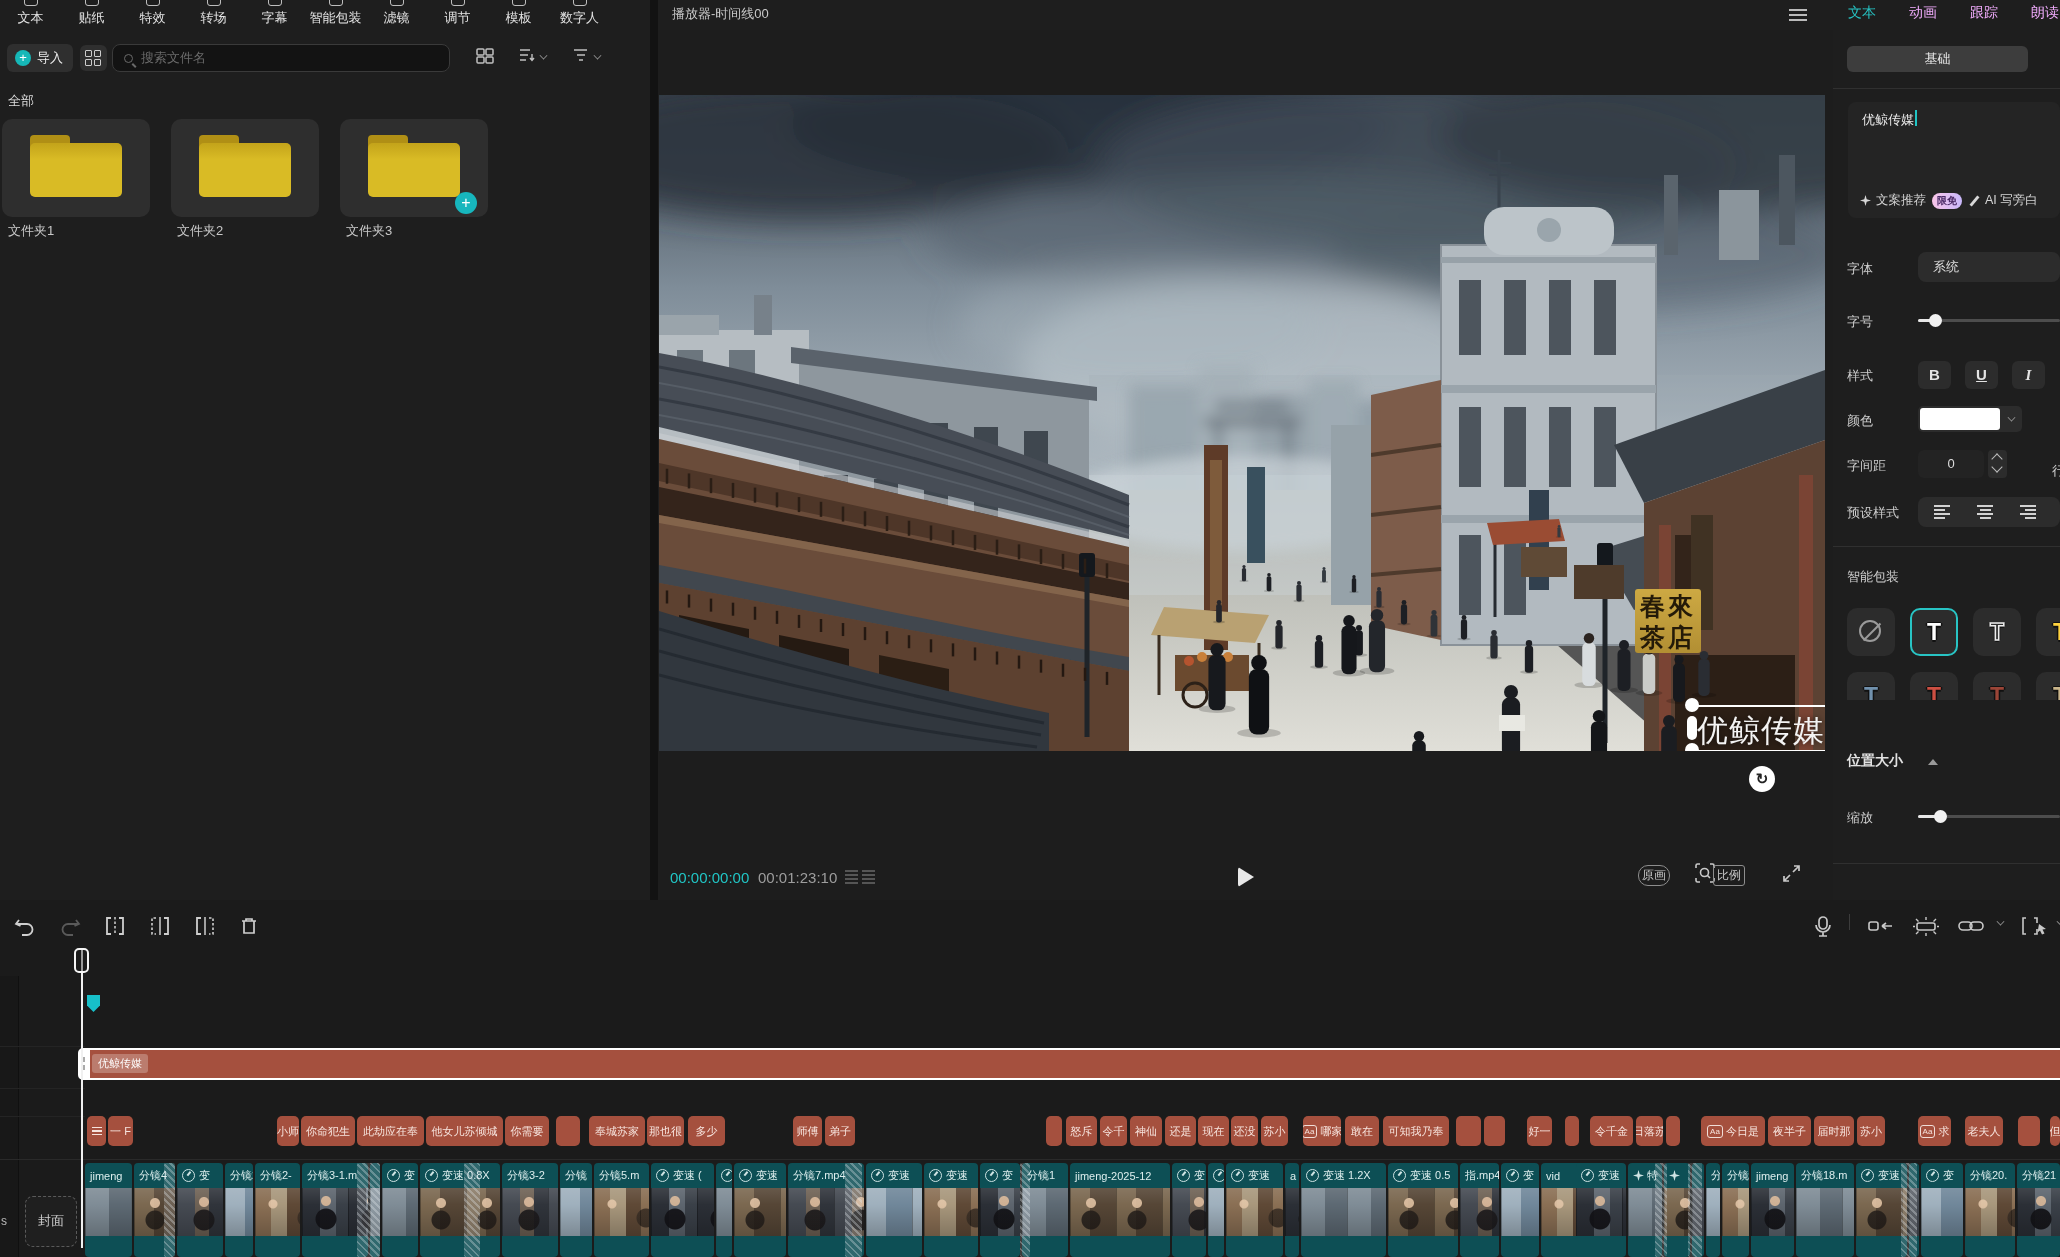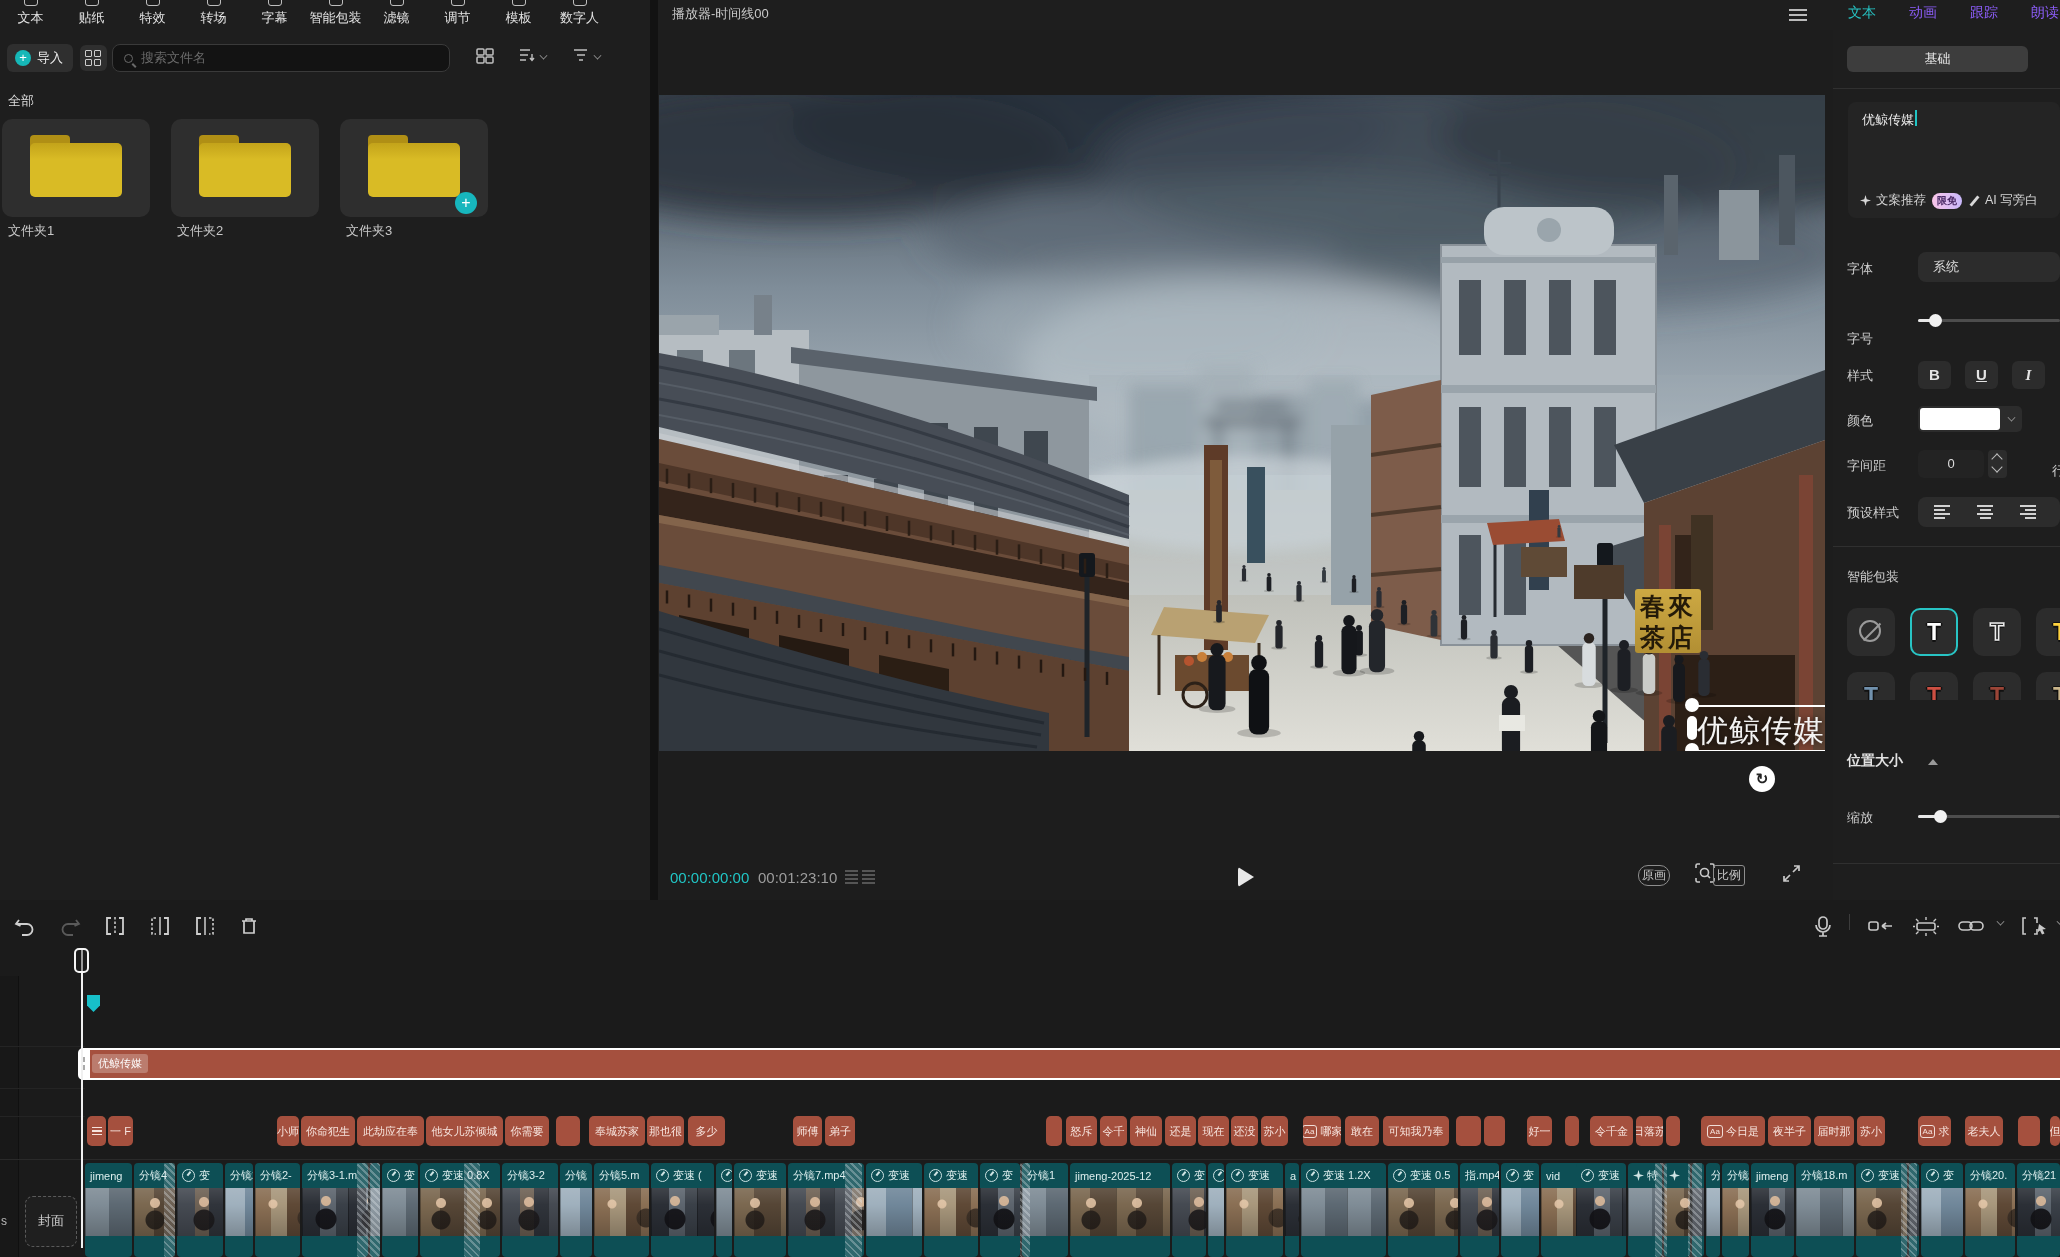--- a/index.html
+++ b/index.html
@@ -8,21 +8,21 @@
 
 
 #menubar { left:0; top:0; width:650px; height:30px; background:#1e1e1e; display:flex; overflow:hidden; }
 .mitem { width:61px; display:flex; flex-direction:column; align-items:center; color:#e3e3e3; font-size:13px; padding-top:9px; position:relative; }
 .micon { position:absolute; top:-7px; width:14px; height:13px; border:1.5px solid #cfcfcf; border-radius:3px; opacity:.9; }
 #preview-header { left:658px; top:0; width:1175px; height:30px; background:#1e1e1e; }
 #preview-title { position:absolute; left:14px; top:5px; color:#c9c9c9; font-size:13px; }
 #hamburger { position:absolute; right:26px; top:9px; width:18px; height:12px; border-top:2px solid #bbb; border-bottom:2px solid #bbb; }
 #hamburger:before { content:""; position:absolute; left:0; top:3px; width:18px; height:2px; background:#bbb; }
 #right-tabs { left:1833px; top:0; width:227px; height:30px; background:#1e1e1e; display:flex; gap:33px; padding-left:15px; align-items:flex-start; padding-top:4px; }
-.rtab { font-size:14px; color:#8b5cf6; }
+.rtab { font-size:14px; color:#f0abfc; }
 .rtab.active { color:#26c3c3; }
 
 
 #left-panel { left:0; top:30px; width:650px; height:870px; background:#1e1e1e; }
 #import-btn { position:absolute; left:7px; top:14px; width:66px; height:28px; background:#2f2f2f; border-radius:6px; display:flex; align-items:center; color:#ececec; font-size:13px; }
 #import-plus { width:16px; height:16px; border-radius:50%; background:#16b8b8; color:#fff; font-size:13px; line-height:15px; text-align:center; margin:0 6px 0 8px; }
 #grid-btn { position:absolute; left:80px; top:15px; width:27px; height:26px; background:#2f2f2f; border-radius:6px; }
 #grid-btn .g { position:absolute; width:7px; height:7px; border:1.5px solid #ccc; border-radius:1px; }
 #search-box { position:absolute; left:112px; top:14px; width:338px; height:28px; background:#131313; border:1px solid #3a3a3a; border-radius:8px; display:flex; align-items:center; color:#6a6a6a; font-size:13px; }
 #search-icon { width:9px; height:9px; border:1.5px solid #6a6a6a; border-radius:50%; margin:0 8px 0 11px; position:relative; }
@@ -569,21 +569,21 @@
     <div id="suggest-row">
       <span class="star4"></span>
       <span id="suggest-label">文案推荐</span>
       <span id="badge">限免</span>
       <span id="pen-icon"></span>
       <span id="ai-label">AI 写旁白</span>
     </div>
   </div>
   <div class="rlabel" style="top:230px">字体</div>
   <div id="font-select">系统</div>
-  <div class="rlabel" style="top:300px">字号</div>
+  <div class="rlabel" style="top:283px">字号</div>
   <div class="slider-track" style="left:85px; top:289px; width:142px;">
     <div class="slider-fill" style="left:0; width:17px;"></div>
     <div class="slider-knob" style="left:11px;"></div>
   </div>
   <div class="rlabel" style="top:337px">样式</div>
   <div class="stylebtn" style="left:85px">B</div>
   <div class="stylebtn" style="left:132px; text-decoration:underline;">U</div>
   <div class="stylebtn" style="left:179px; font-style:italic; font-family:'Liberation Serif',serif;">I</div>
   <div class="rlabel" style="top:382px">颜色</div>
   <div id="color-ctl">

